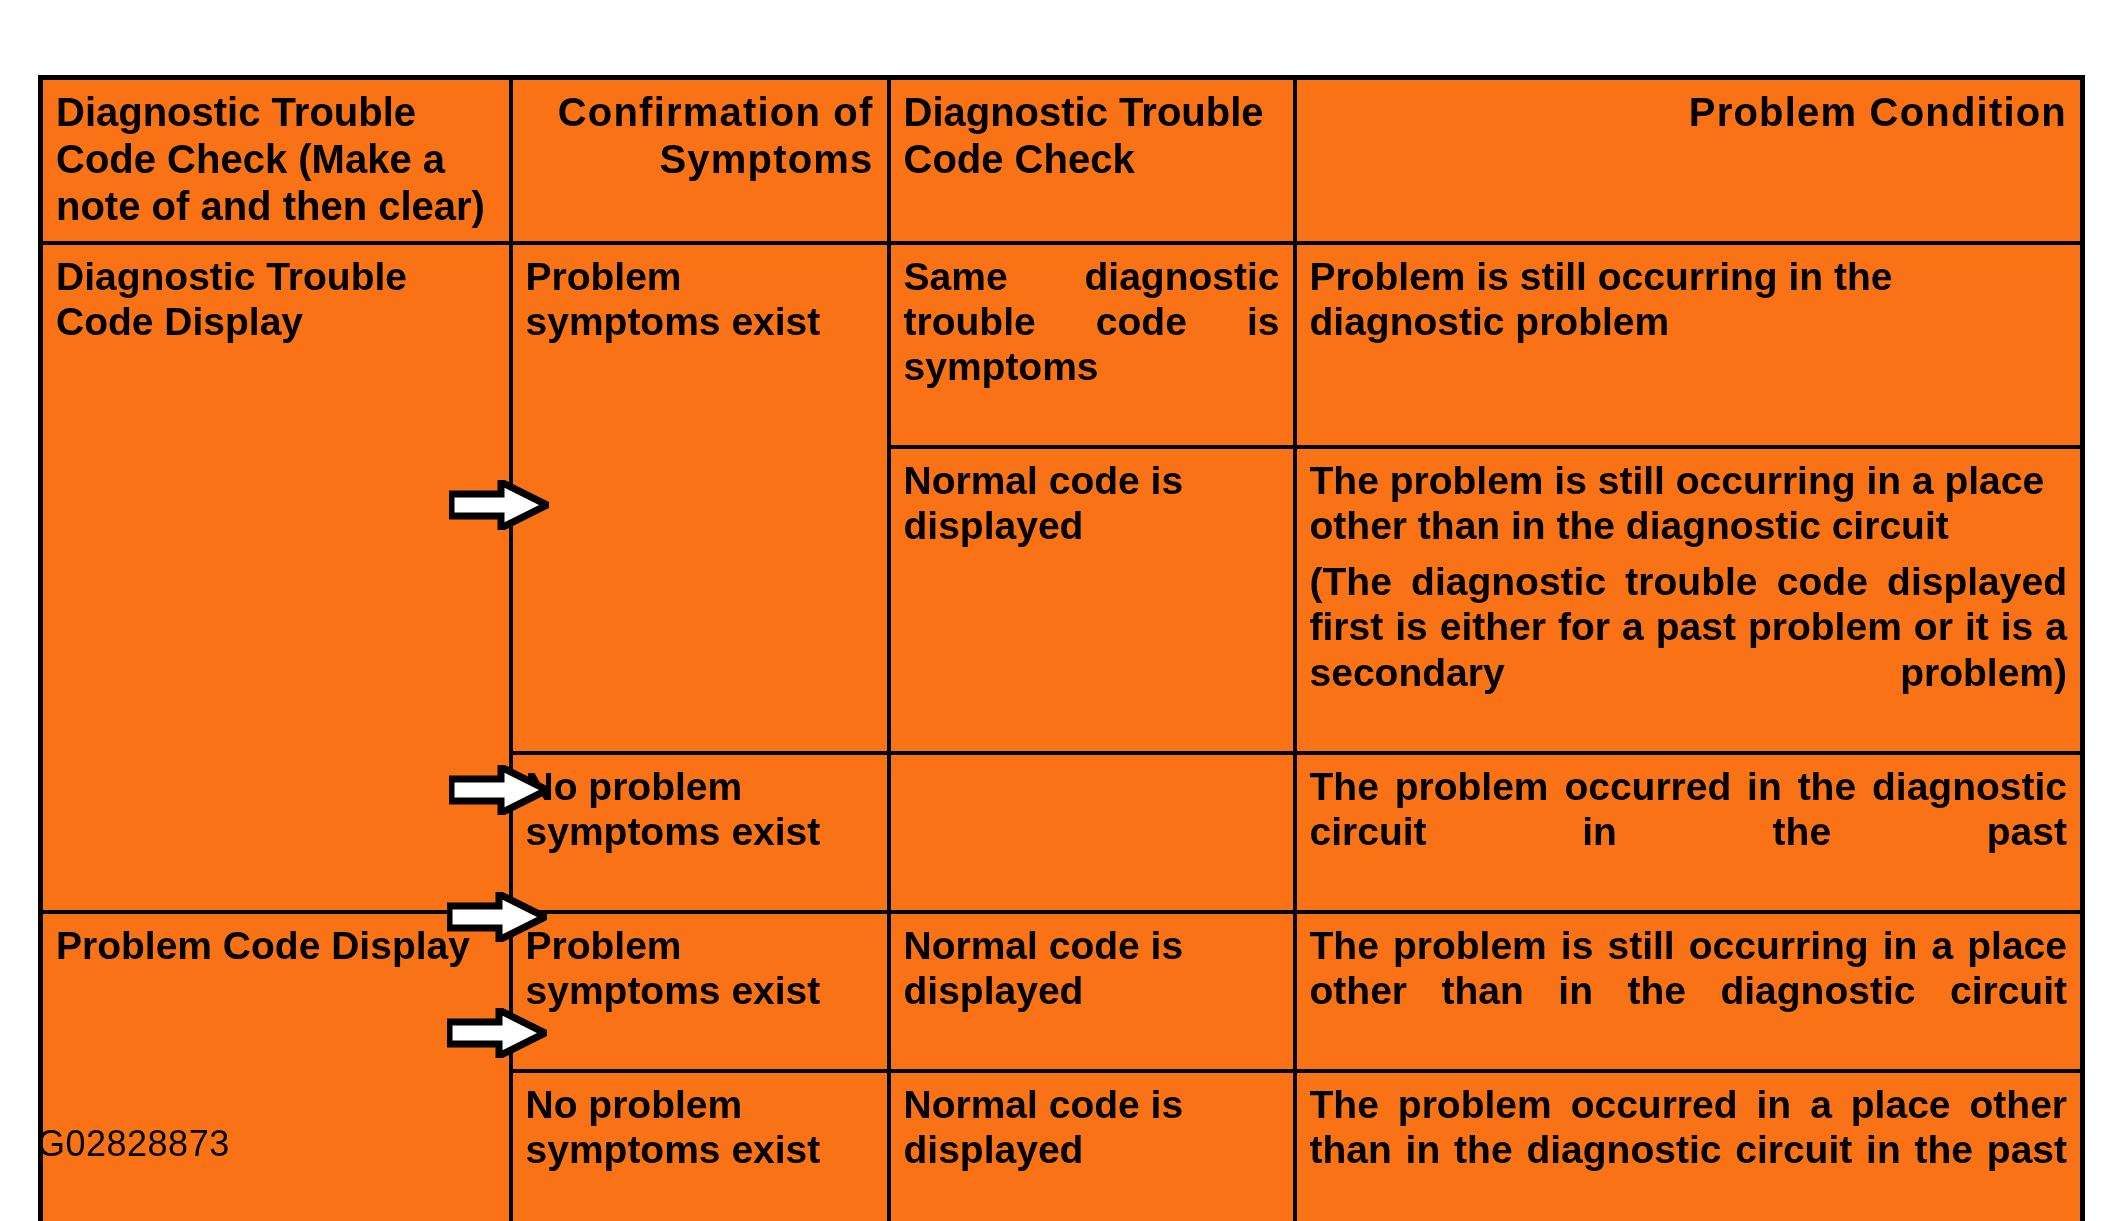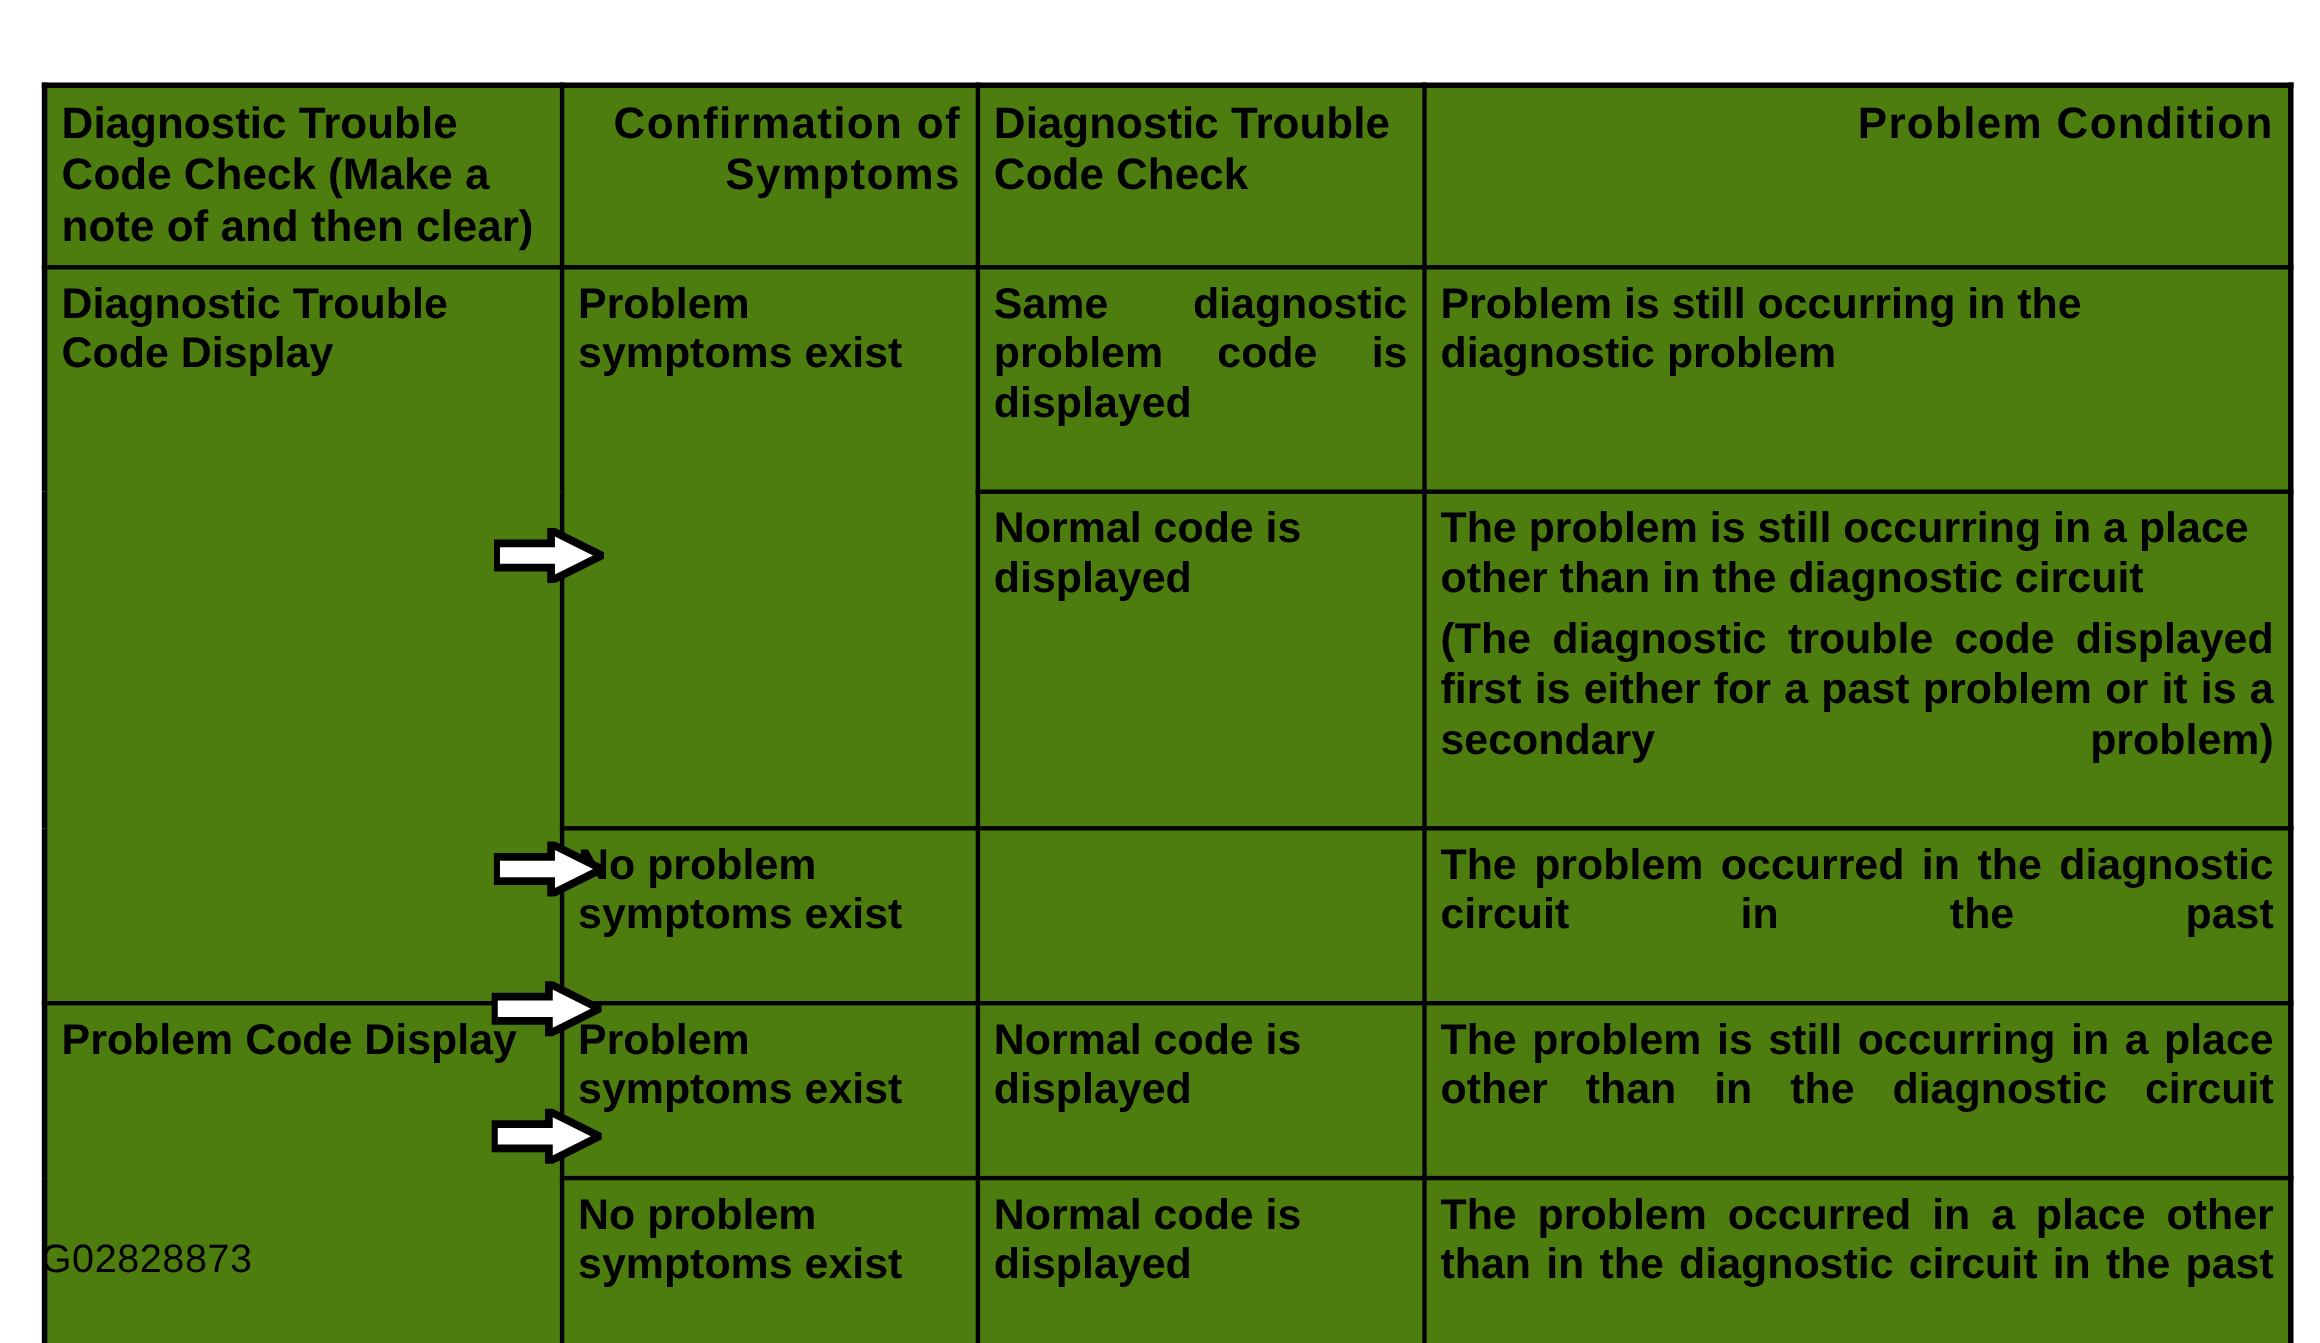--- a/index.html
+++ b/index.html
@@ -35,21 +35,21 @@
     border-collapse: collapse;
     table-layout: fixed;
     border: 5px solid #000;
     background: #fff;
   }
 
   #dtc-table td, #dtc-table th {
     border: 4px solid #000;
     padding: 0;
     vertical-align: top;
-    background: #4d7c0f;
+    background: #f97316;
   }
 
   
   col.c1 { width: 470px; }
   col.c2 { width: 378px; }
   col.c3 { width: 406px; }
   col.c4 { width: 788px; }
 
   
   .cellbox {
@@ -144,21 +144,21 @@
     <tbody>
 
       <tr class="r1">
         <td rowspan="3">
           <div class="cellbox">Diagnostic Trouble Code Display</div>
         </td>
         <td rowspan="2">
           <div class="cellbox">Problem symptoms exist</div>
         </td>
         <td>
-          <div class="cellbox just">Same diagnostic problem code is displayed</div>
+          <div class="cellbox just">Same diagnostic trouble code is symptoms</div>
         </td>
         <td>
           <div class="cellbox">Problem is still occurring in the diagnostic problem</div>
         </td>
       </tr>
 
       <tr class="r2">
         <td>
           <div class="cellbox">Normal code is displayed</div>
         </td>

